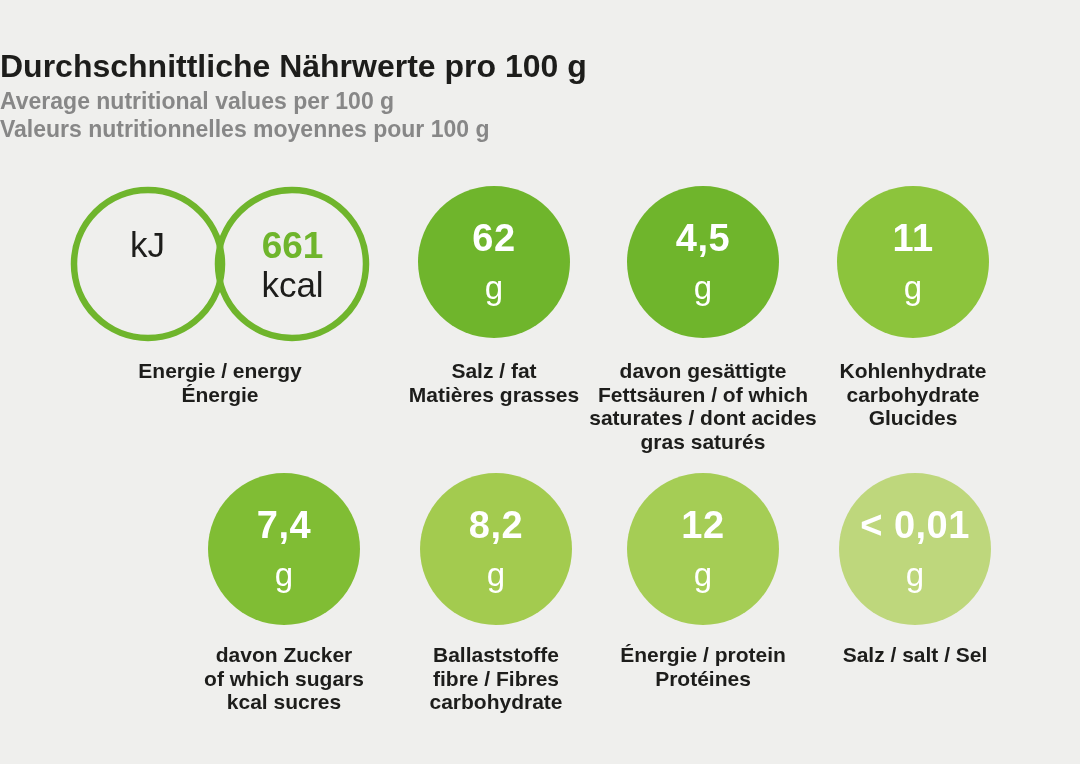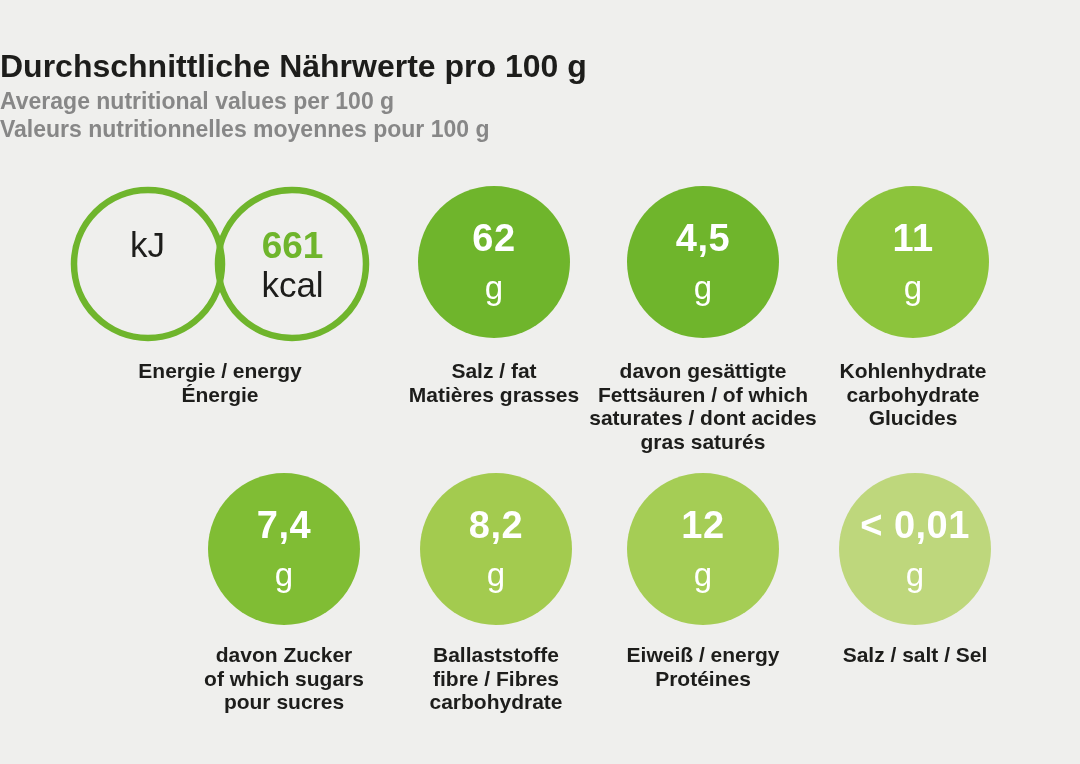--- a/index.html
+++ b/index.html
@@ -108,39 +108,39 @@
     <div>Glucides</div>
   </div>
 
   <div class="bubble pos-sugars" style="background: rgb(128, 189, 52);">
     <div class="bval">7,4</div>
     <div class="bunit">g</div>
   </div>
   <div class="clabel lbl-sugars">
     <div>davon Zucker</div>
     <div>of which sugars</div>
-    <div>pour sucres</div>
+    <div>kcal sucres</div>
   </div>
 
   <div class="bubble pos-fibre" style="background: rgb(163, 203, 79);">
     <div class="bval">8,2</div>
     <div class="bunit">g</div>
   </div>
   <div class="clabel lbl-fibre">
     <div>Ballaststoffe</div>
     <div>fibre / Fibres</div>
     <div>carbohydrate</div>
   </div>
 
   <div class="bubble pos-protein" style="background: rgb(165, 205, 85);">
     <div class="bval">12</div>
     <div class="bunit">g</div>
   </div>
   <div class="clabel lbl-protein">
-    <div>Eiweiß / energy</div>
+    <div>Énergie / protein</div>
     <div>Protéines</div>
   </div>
 
   <div class="bubble pos-salt" style="background: rgb(190, 215, 124);">
     <div class="bval">&lt; 0,01</div>
     <div class="bunit">g</div>
   </div>
   <div class="clabel lbl-salt">
     <div>Salz / salt / Sel</div>
   </div>

